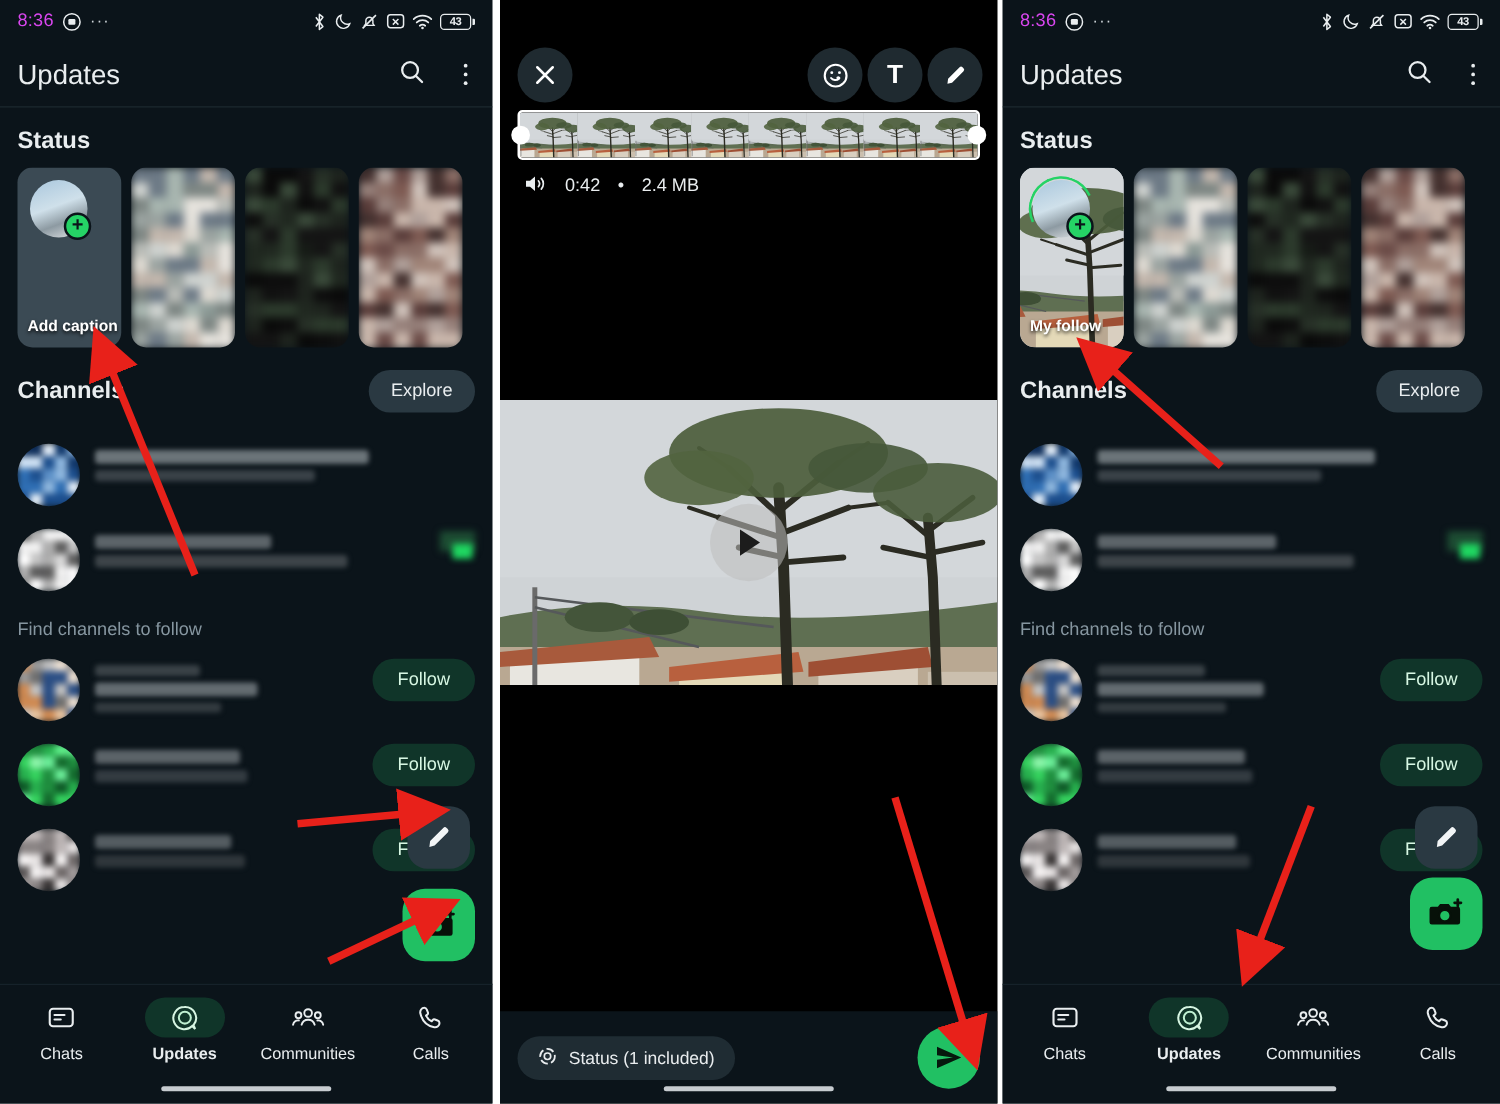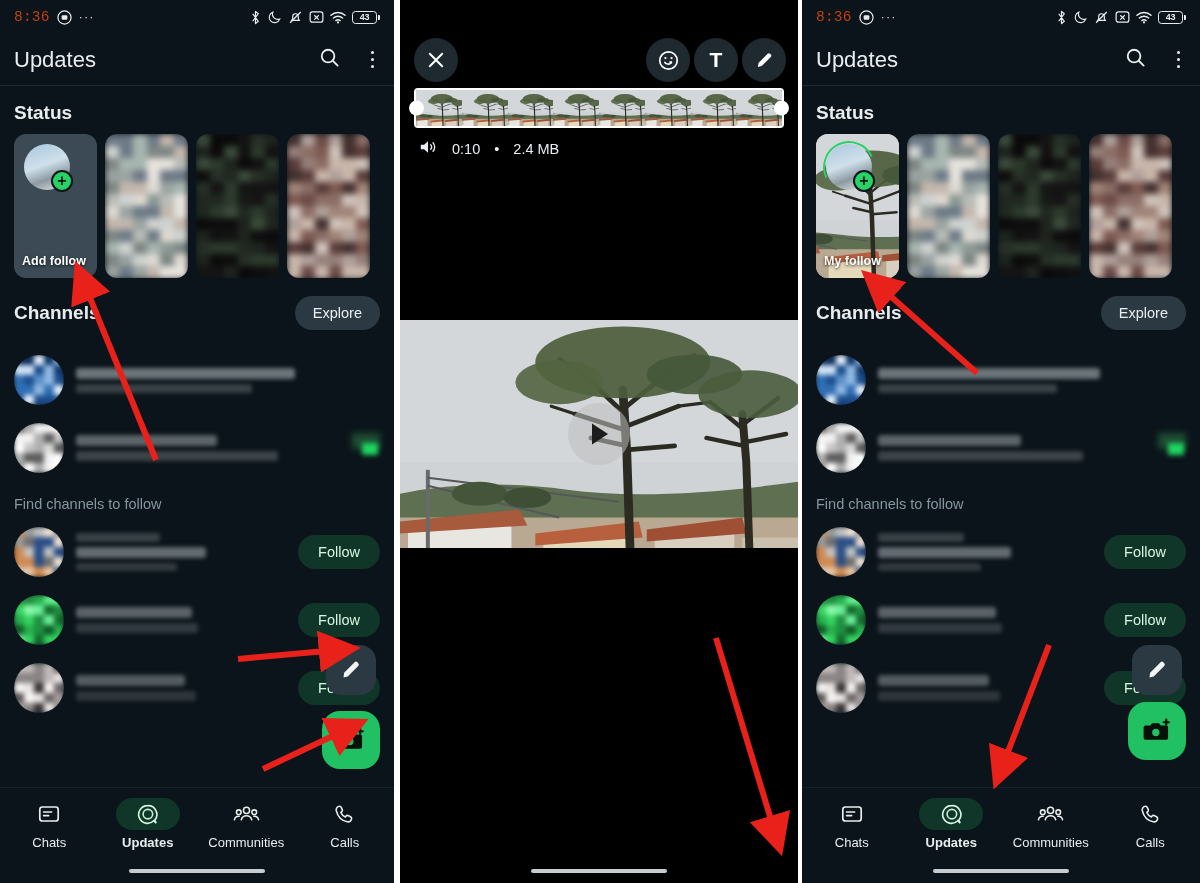--- a/index.html
+++ b/index.html
@@ -13,21 +13,21 @@
 
   
   .panel { position:absolute; top:0; height:883px; overflow:hidden; background:#0b141a; }
   #panel1 { left:0;   width:394px; }
   #panel2 { left:400px; width:398px; background:#000; }
   #panel3 { left:802px; width:398px; }
 
   
   .statusbar { position:relative; height:34px; display:flex; align-items:center;
                padding:0 14px; color:#e9edef; font-size:14.5px; }
-  .sb-time { font-size:14.5px; letter-spacing:.2px; color:#c2410c;font-family:Liberation Mono, monospace; }
+  .sb-time { font-size:14.5px; letter-spacing:.2px; color:#d946ef; }
   .sb-left { display:flex; align-items:center; gap:7px; }
   .sb-right { margin-left:auto; display:flex; align-items:center; gap:6px; }
   .sb-ico { display:inline-flex; align-items:center; }
   .sb-dots { letter-spacing:1px; font-size:13px; color:#cfd6da; line-height:8px; }
   .batt { display:inline-flex; align-items:center; }
   .batt-body { width:25px; height:13px; border:1.6px solid #e9edef; border-radius:3.5px;
                display:flex; align-items:center; justify-content:center; }
   .batt-num { font-size:9px; color:#e9edef; font-weight:700; letter-spacing:-.3px;}
   .batt-cap { width:2px; height:5px; background:#e9edef; border-radius:0 1px 1px 0; margin-left:1px; }
 
@@ -66,21 +66,21 @@
                 color:#0b141a; font-size:16px; font-weight:700; line-height:1; }
   .mystatus-tile { background:#14212a; }
   .tile-photo { position:absolute; inset:0; }
 
   
   .px { position:absolute; inset:0; }
   .px span { position:absolute; display:block; }
 
   
   .chan-list { padding:4px 0 0; }
-  .chan-row { display:flex; align-items:center; gap:12px; padding:9px 14px; position:relative; min-height:64px;}
+  .chan-row { display:flex; align-items:flex-start; gap:12px; padding:9px 14px; position:relative; min-height:64px;}
   .chan-av { width:50px; height:50px; border-radius:50%; flex:0 0 auto; overflow:hidden; position:relative;}
   .chan-body { flex:1 1 auto; min-width:0; }
   .blur-line { border-radius:3px; margin:5px 0; filter:blur(2.2px); }
   .follow-btn { background:#103529; color:#d7f7e3; border:none; border-radius:18px;
                 padding:9px 20px; font-size:14.5px; font-family:inherit; flex:0 0 auto; }
   .find-title { font-size:14.5px; color:#8696a0; padding:14px 14px 6px; }
 
   
   .fab-pencil { position:absolute; width:50px; height:50px; border-radius:16px;
                 background:#2a3942; display:flex; align-items:center; justify-content:center; }
@@ -213,21 +213,21 @@
     </div>
 
     <div class="sect-title">Status</div>
 
     <div class="status-strip">
       <div class="status-tile add-tile">
         <div class="avatar-wrap">
           <div class="avatar-img"></div>
           <div class="plus-badge">+</div>
         </div>
-        <div class="tile-label">Add follow</div>
+        <div class="tile-label">Add caption</div>
       </div>
       <div class="status-tile">
           <div class="px" id="p1a" style="filter: blur(3.2px);">
             <span style="left: 0%; top: 0%; width: 17.0667%; height: 8.73333%; background: rgb(109, 122, 134);"></span>
             <span style="left: 16.6667%; top: 0%; width: 17.0667%; height: 8.73333%; background: rgb(109, 122, 134);"></span>
             <span style="left: 33.3333%; top: 0%; width: 17.0667%; height: 8.73333%; background: rgb(168, 182, 176);"></span>
             <span style="left: 50%; top: 0%; width: 17.0667%; height: 8.73333%; background: rgb(109, 122, 134);"></span>
             <span style="left: 66.6667%; top: 0%; width: 17.0667%; height: 8.73333%; background: rgb(195, 183, 173);"></span>
             <span style="left: 83.3333%; top: 0%; width: 17.0667%; height: 8.73333%; background: rgb(109, 122, 134);"></span>
             <span style="left: 0%; top: 8.33333%; width: 17.0667%; height: 8.73333%; background: rgb(207, 211, 208);"></span>
@@ -972,21 +972,21 @@
       <div class="trim-handle" style="left:9px; top:108px;"></div>
       <div class="trim-handle" style="right:9px; top:108px;"></div>
 
       <div class="meta-row">
         <span>
           <svg width="20" height="18" viewBox="0 0 22 20">
               <path d="M3 7.4h3.6L11 3.6v12.8L6.6 12.6H3z" fill="#e9edef"></path>
               <path d="M14 7.4a4 4 0 0 1 0 5.2M16.6 5.2a7.2 7.2 0 0 1 0 9.6" fill="none" stroke="#e9edef" stroke-width="1.5" stroke-linecap="round"></path>
             </svg>
         </span>
-        <span>0:10</span>
+        <span>0:42</span>
         <span>•</span>
         <span>2.4 MB</span>
       </div>
     </div>
 
     <div class="video-area">
       <div id="videoscene" style="position:absolute;inset:0">
           <svg viewBox="0 0 100 70" preserveAspectRatio="xMidYMid slice" style="width: 100%; height: 100%; display: block;">
             <rect width="100" height="70" fill="#cfd3d6"></rect>
             <rect y="0" width="100" height="42" fill="#d3d7da"></rect>
@@ -1017,20 +1017,36 @@
           </svg>
         </div>
       <div class="play-btn">
         <svg width="26" height="28" viewBox="0 0 26 28">
             <path d="M6 3.5 22 14 6 24.5z" fill="#1c1c1c"></path>
           </svg>
       </div>
     </div>
 
 
+    <div class="send-row">
+      <div class="status-chip">
+        <span>
+          <svg width="16" height="16" viewBox="0 0 18 18">
+              <circle cx="9" cy="9" r="6.6" fill="none" stroke="#e9edef" stroke-width="1.6" stroke-dasharray="7 3"></circle>
+              <circle cx="9" cy="9" r="2.9" fill="none" stroke="#e9edef" stroke-width="1.5"></circle>
+            </svg>
+        </span>
+        <span>Status (1 included)</span>
+      </div>
+      <div class="send-fab">
+        <svg width="24" height="24" viewBox="0 0 24 24">
+            <path d="M2.6 20.6 22 12 2.6 3.4 2.6 10.2 15.4 12 2.6 13.8z" fill="#06180d"></path>
+          </svg>
+      </div>
+    </div>
     <div class="home-ind"></div>
   </div>
 
   <div class="panel" id="panel3">
 
     <div class="statusbar">
       <div class="sb-left">
         <span class="sb-time">8:36</span>
         <span class="sb-ico">
           <svg width="15" height="15" viewBox="0 0 16 16">

